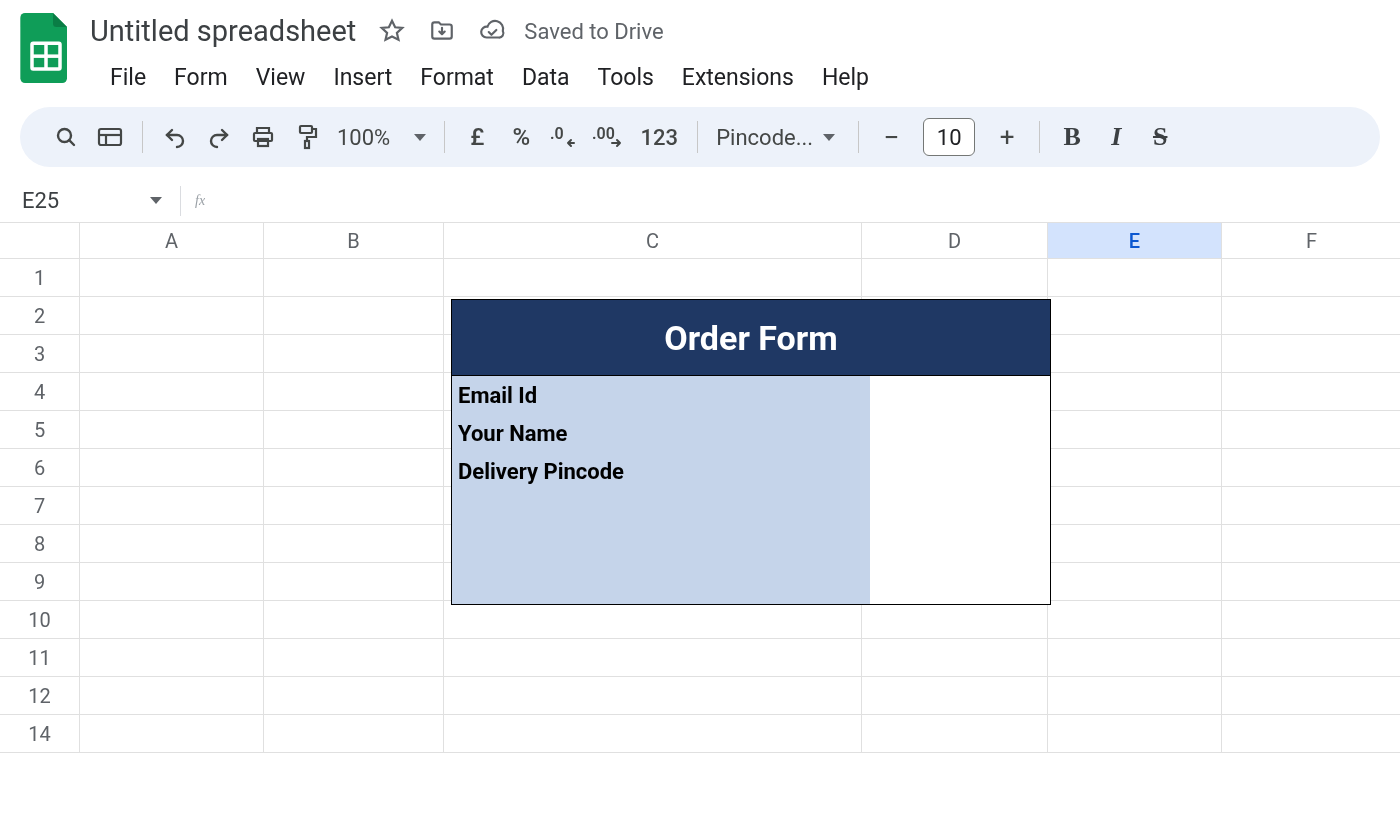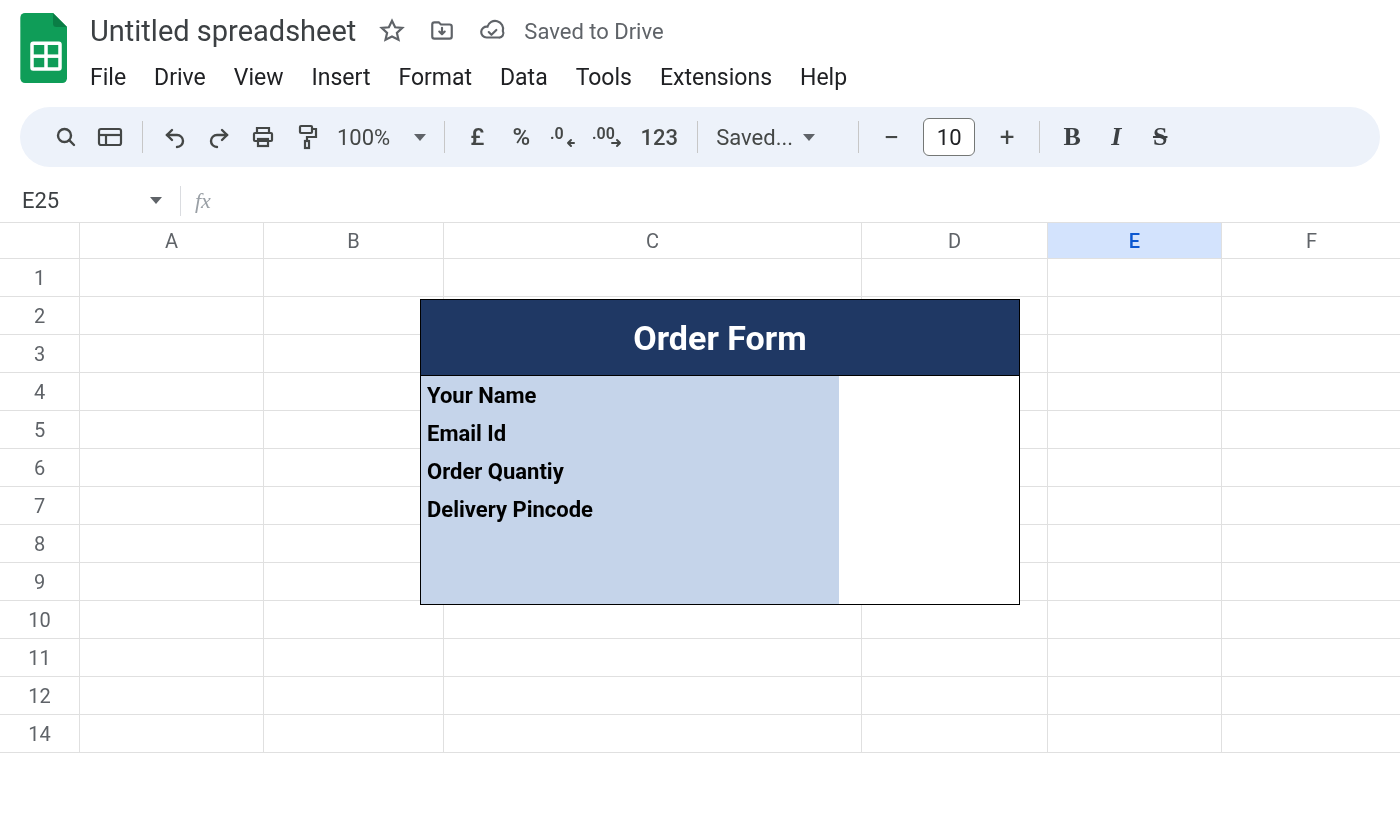--- a/index.html
+++ b/index.html
@@ -58,21 +58,21 @@
     gap: 0;
     margin-top: 6px;
   }
   .menu-item {
     font-size: 23px;
     color: #202124;
     padding: 6px 14px;
     cursor: pointer;
     border-radius: 4px;
   }
-  .menu-item:first-child { padding-left: 4px; }
+  .menu-item:first-child { padding-left: 4px; margin-left: 20px; }
 
   
   .toolbar-wrap { padding: 10px 20px 0 20px; }
   .toolbar {
     background: #edf2fa;
     border-radius: 40px;
     height: 60px;
     display: flex;
     align-items: center;
     padding: 0 24px;
@@ -139,21 +139,21 @@
     display: flex; align-items: center; justify-content: space-between;
     padding: 0 18px 0 22px;
     font-size: 22px;
     color: #3c4043;
   }
   .name-sep { width: 1px; height: 30px; background: #dadce0; }
   .fx {
     padding: 0 14px;
     color: #9aa0a6;
     font-style: italic;
-    font-size: 22px;
+    font-size: 14px;
     font-family: serif;
     text-align: center;
   }
   .row-hdr-corner {
     width: 80px; height: 36px;
     border-right: 1px solid #e0e0e0;
     border-bottom: 1px solid #e0e0e0;
     background: #fff;
     flex-shrink: 0;
   }
@@ -184,21 +184,21 @@
     height: 38px;
     border-right: 1px solid #e0e0e0;
     border-bottom: 1px solid #e0e0e0;
     flex-shrink: 0;
   }
 
   
   .sheet-area { position: relative; }
   .form-overlay {
     position: absolute;
-    left: 420px;
+    left: 451px;
     top: 76px;
     width: 600px;
     border: 1.5px solid #000;
   }
   .form-title {
     background: #1f3864;
     color: #fff;
     font-size: 34px;
     font-weight: 700;
     text-align: center;
@@ -268,21 +268,21 @@
           <svg width="30" height="26" viewBox="0 0 24 24" fill="none" stroke="#5f6368" stroke-width="2">
               <path d="M7 18a5 5 0 1 1 .8-9.94A6 6 0 0 1 22 12a4 4 0 0 1-4 6H7z"></path>
               <path d="M9 13l2.5 2.5L16 11" stroke-linecap="round" stroke-linejoin="round"></path>
             </svg>
         </span>
         <span class="saved-text">Saved to Drive</span>
       </div>
     </div>
     <div class="menubar">
       <span class="menu-item">File</span>
-      <span class="menu-item">Drive</span>
+      <span class="menu-item">Form</span>
       <span class="menu-item">View</span>
       <span class="menu-item">Insert</span>
       <span class="menu-item">Format</span>
       <span class="menu-item">Data</span>
       <span class="menu-item">Tools</span>
       <span class="menu-item">Extensions</span>
       <span class="menu-item">Help</span>
     </div>
   </div>
 </div>
@@ -345,21 +345,21 @@
     </span>
     <span class="tb-btn">
       <svg width="34" height="24" viewBox="0 0 34 24">
           <text x="0" y="14" font-size="16" fill="#444746" font-weight="600">.00</text>
           <path d="M20 18l8 0m0 0l-3-3m3 3l-3 3" stroke="#444746" stroke-width="2" fill="none" stroke-linecap="round"></path>
         </svg>
     </span>
     <span class="tb-btn" style="font-size:22px;font-weight:500;width:56px">123</span>
     <span class="tb-sep"></span>
     <span class="font-group">
-      <span>Saved...</span>
+      <span>Pincode...</span>
       <span class="dropdown-caret"></span>
     </span>
     <span class="tb-sep"></span>
     <div class="font-size-group">
       <span class="tb-btn" style="font-size:28px">−</span>
       <span class="font-size-box">10</span>
       <span class="tb-btn" style="font-size:26px">+</span>
     </div>
     <span class="tb-sep"></span>
     <span class="fmt-btn bold">B</span>
@@ -506,23 +506,22 @@
         <div class="cell" style="width: 186px;"></div>
         <div class="cell" style="width: 174px;"></div>
         <div class="cell" style="width: 180px;"></div>
       </div>
     </div>
 
   <div class="form-overlay">
     <div class="form-title">Order Form</div>
     <div class="form-body">
       <div class="labels-col">
+        <div class="form-row-label">Email Id</div>
         <div class="form-row-label">Your Name</div>
-        <div class="form-row-label">Email Id</div>
-        <div class="form-row-label">Order Quantiy</div>
         <div class="form-row-label">Delivery Pincode</div>
       </div>
       <div class="values-col">
         <div class="form-row-value"></div>
         <div class="form-row-value"></div>
         <div class="form-row-value"></div>
         <div class="form-row-value"></div>
         <div class="form-row-value"></div>
         <div class="form-row-value"></div>
       </div>

